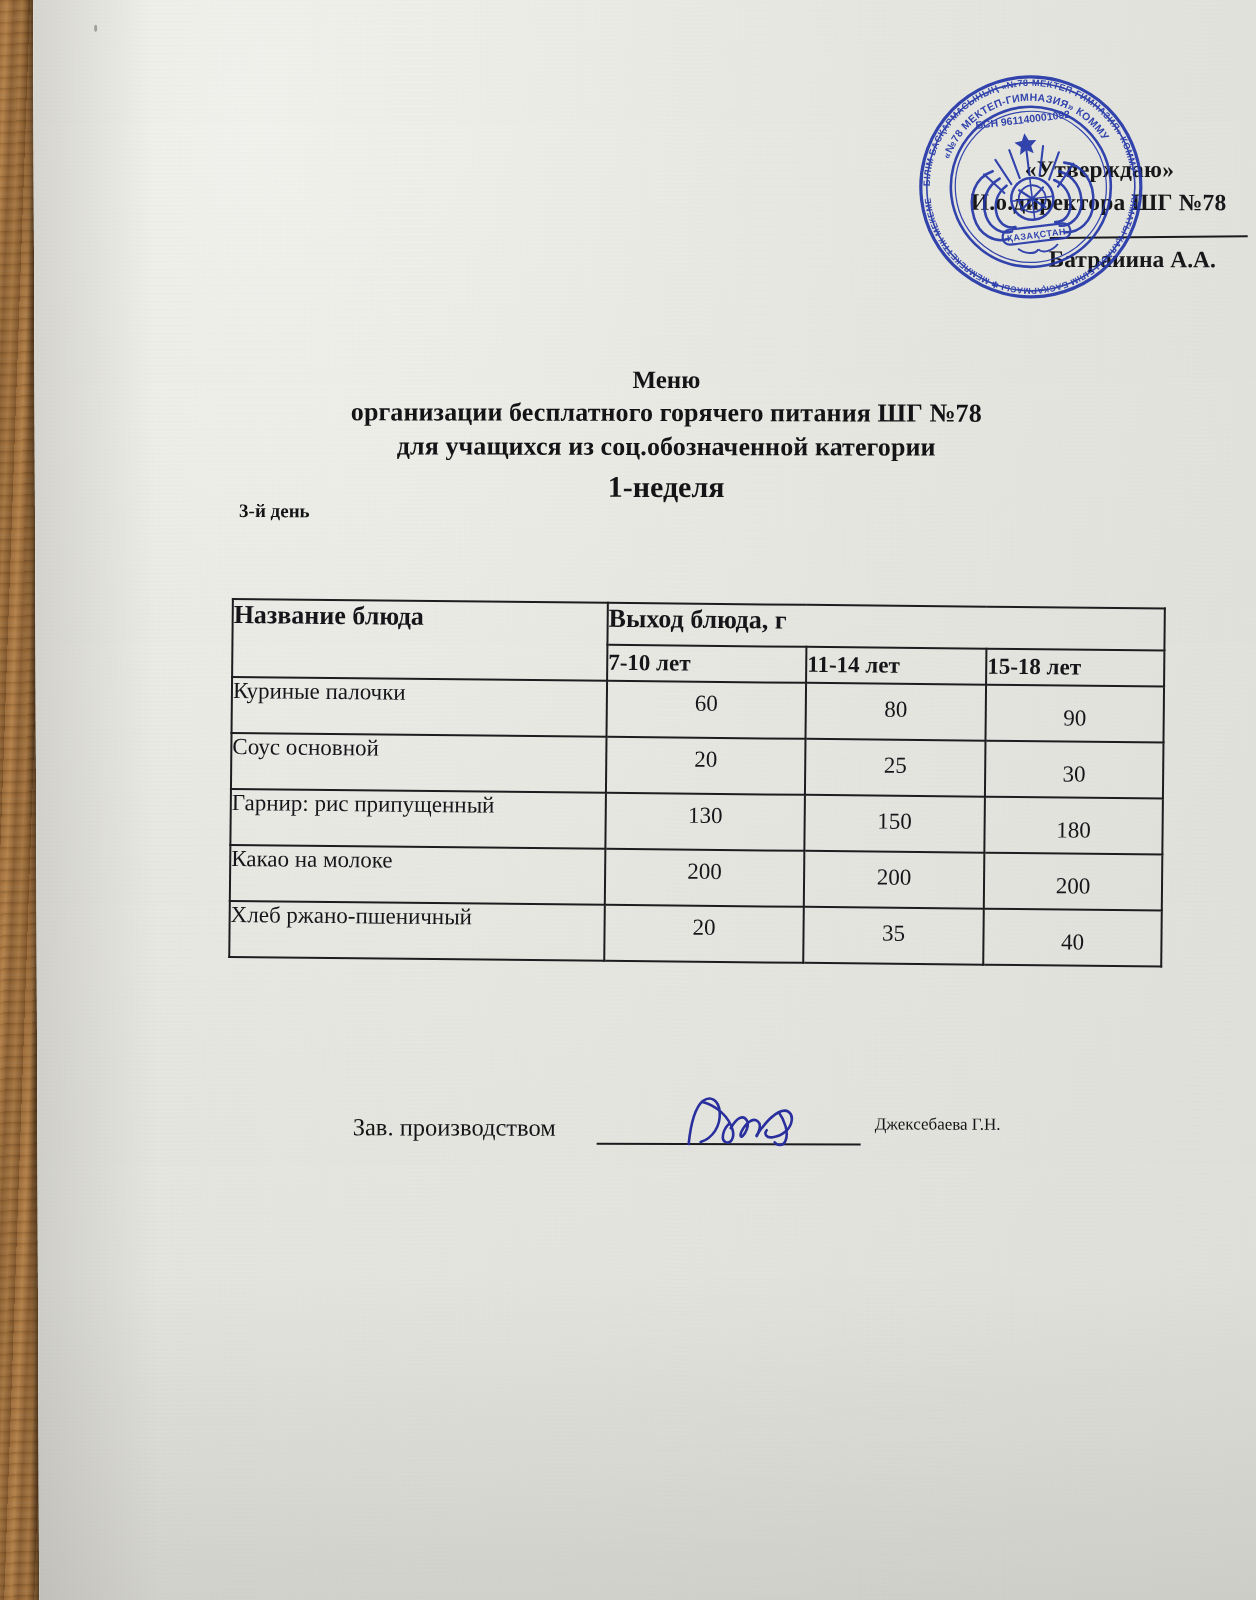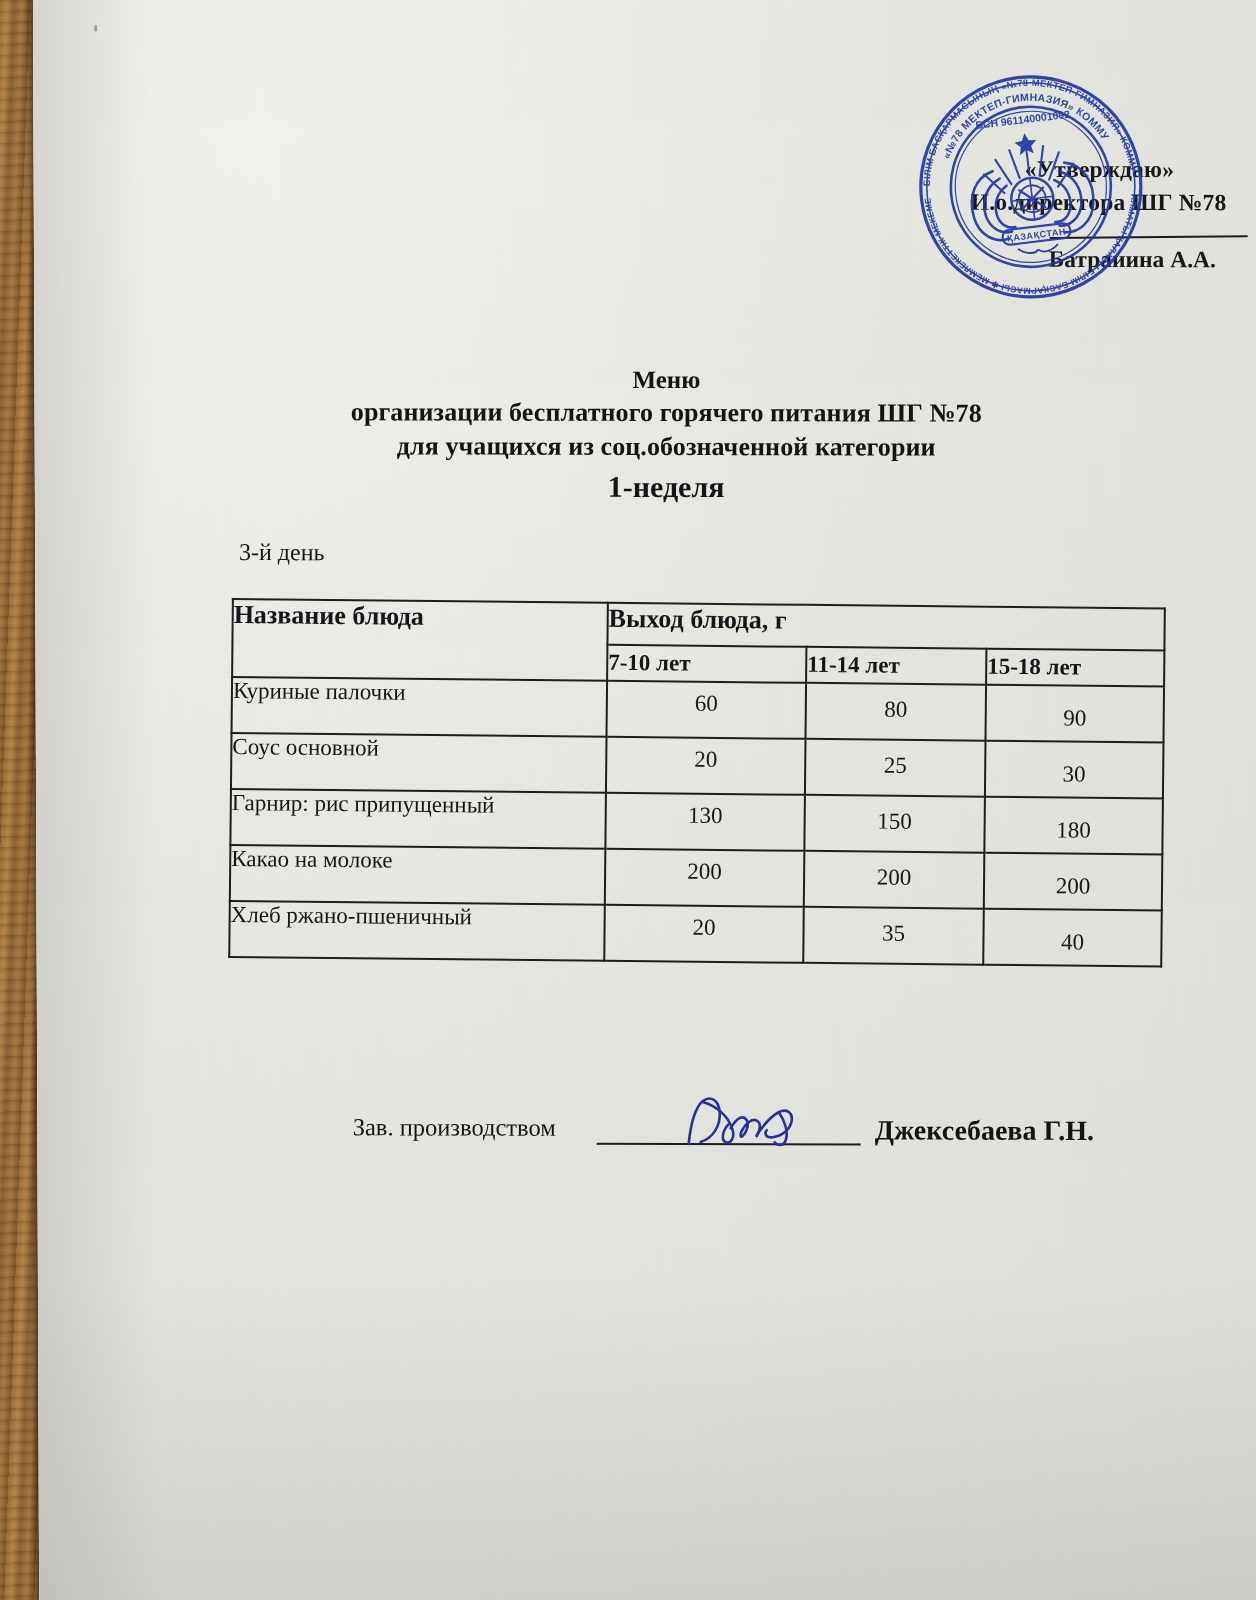--- a/index.html
+++ b/index.html
@@ -139,23 +139,23 @@
     font-weight: bold;
   }
   .doc-title .t1 { font-size: 25px; line-height: 1.28; }
   .doc-title .t2 { font-size: 26px; line-height: 1.3; letter-spacing: .1px; }
   .doc-title .t3 { font-size: 26px; line-height: 1.3; letter-spacing: .1px; }
   .doc-title .t4 { font-size: 30px; line-height: 1.42; margin-top: 2px; }
 
   .day-label {
     position: absolute;
     left: 203px;
-    top: 548px;
-    font-size: 24px;
-    font-weight: normal;
+    top: 509px;
+    font-size: 19px;
+    font-weight: bold;
     color: #141416;
   }
 
   
   .tbl-wrap {
     position: absolute;
     left: 196px;
     top: 607px;
     width: 932px;
     transform: rotate(0.45deg);
@@ -241,22 +241,22 @@
     position: absolute;
     left: 244px;
     top: 33px;
     width: 264px;
     border-top: 2.5px solid #1b1b1d;
   }
   .foot-name {
     position: absolute;
     left: 522px;
     top: 4px;
-    font-size: 28px;
-    font-weight: bold;
+    font-size: 17px;
+    font-weight: normal;
     color: #141416;
     white-space: nowrap;
   }
   .handsign {
     position: absolute;
     left: 320px;
     top: -22px;
     width: 170px;
     height: 62px;
     pointer-events: none;

